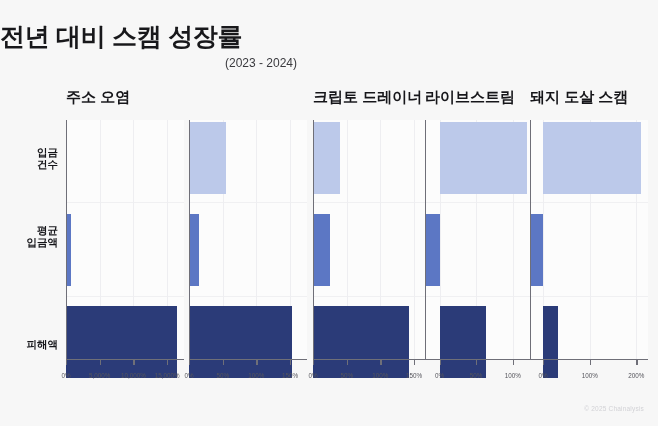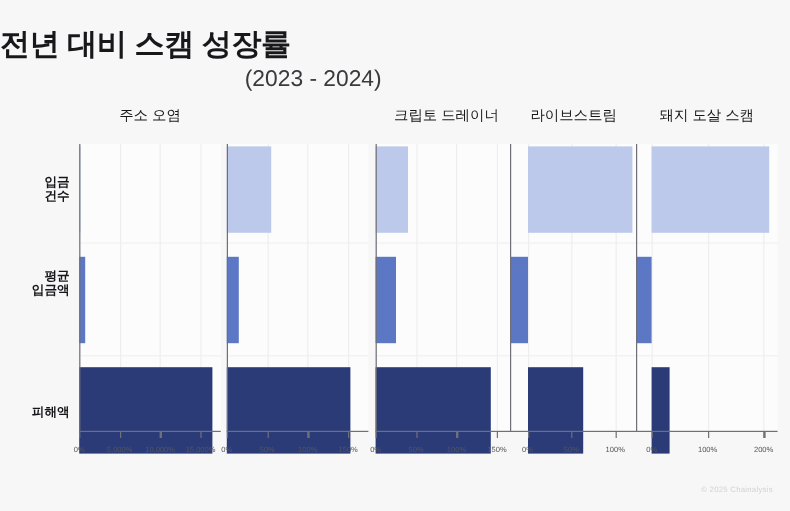--- a/index.html
+++ b/index.html
@@ -12,36 +12,36 @@
   }
   .canvas{position:absolute;inset:0;background:#f7f7f7;}
 
   
   .title{
     position:absolute;top:20px;left:0;width:658px;text-align:left;
     font-size:25px;font-weight:bold;color:#18181b;letter-spacing:-0.3px;
   }
   .subtitle{
     position:absolute;top:56px;left:0;width:522px;text-align:center;
-    font-size:19px;color:#3a3a3e;
+    font-size:12px;color:#3a3a3e;
   }
 
   
   .rowlabels{position:absolute;left:0;top:120px;width:64px;height:240px;}
   .rowlabel{
     position:absolute;right:6px;width:58px;text-align:right;
     font-size:10.5px;font-weight:bold;color:#16161a;line-height:12px;
   }
   .rowlabel span{display:block;}
 
   
   .panel{position:absolute;top:88px;height:292px;}
   .panel-title{
-    position:absolute;top:0;left:0;width:100%;text-align:center;
-    font-size:12px;font-weight:normal;color:#16161a;white-space:nowrap;
+    position:absolute;top:0;left:0;width:100%;
+    font-size:15px;font-weight:bold;color:#16161a;white-space:nowrap;
   }
   .plot{
     position:absolute;top:32px;left:0;right:0;height:240px;
     background:#fcfcfc;
   }
   .gridv{
     position:absolute;top:0;bottom:0;width:1px;background:#eeeef1;
   }
   .gridh{
     position:absolute;left:0;right:0;height:1px;background:#f0f0f2;

